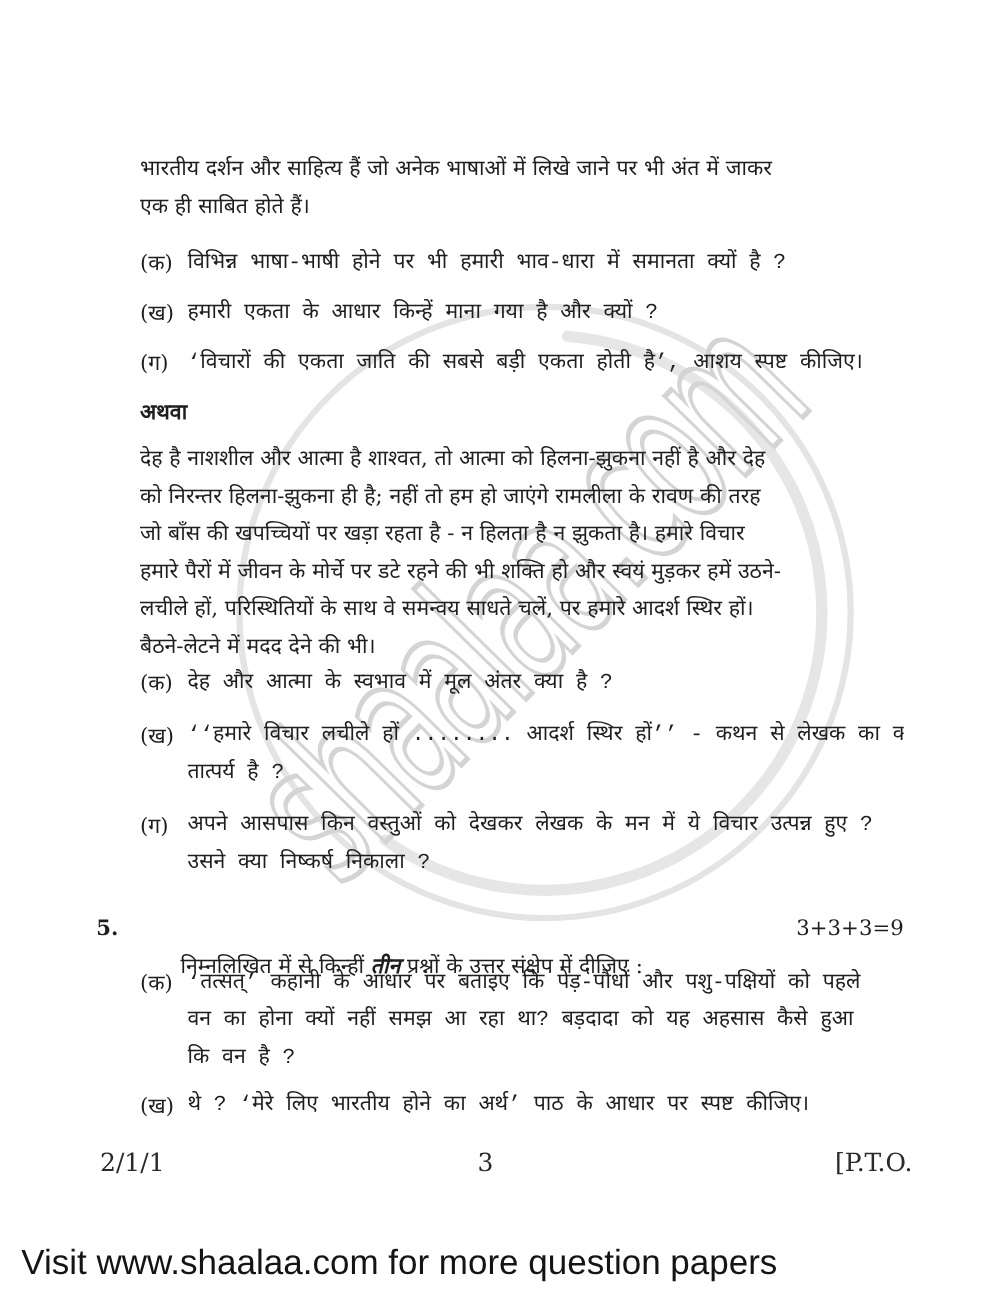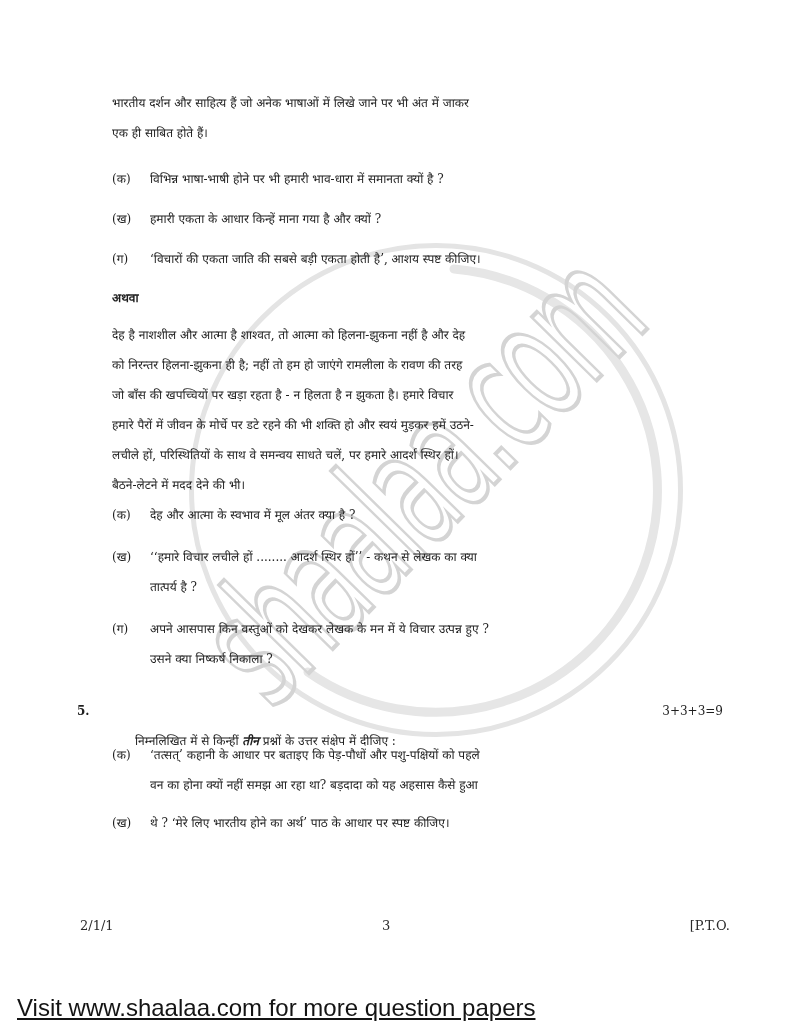--- a/index.html
+++ b/index.html
@@ -18,49 +18,49 @@
     position:absolute;left:420px;top:478px;
     transform:translate(-50%,-50%) rotate(-45.5deg) scale(0.78,1.4);
     font-family:"DejaVu Sans","Liberation Sans",sans-serif;
     font-size:118px;letter-spacing:-5px;white-space:pre;
     color:transparent;-webkit-text-stroke:3px #d4d4d4;
   }
   @supports not (-webkit-text-stroke:1px #000){
     .wm-text{color:#dcdcdc;}
   }
   
-  .scan{position:absolute;inset:0;z-index:1;padding:88px 77px 0 112px;font-size:12px;}
+  .scan{position:absolute;inset:0;z-index:1;padding:88px 77px 0 112px;font-size:17px;margin-top:32px;}
   .tline{line-height:30px;height:30px;white-space:pre;overflow:hidden;}
   .qlist{margin:0;}
   .list1{margin-top:16px;}
   .list2{margin-top:0;}
   .q-item{display:flex;margin-bottom:10px;}
   .list2 .q-item{margin-bottom:12px;}
   .q-marker{flex:none;width:38px;line-height:30px;}
-  .q-text{flex:1;min-width:0;line-height:30px;}
+  .q-text{flex:1;min-width:0;line-height:30px;font-family:Liberation Mono, monospace;}
   .athava{margin-top:12px;margin-right:120px;line-height:24px;height:24px;
           text-align:left;font-weight:bold;}
   .passage-or{margin-top:10px;}
   .q5-row{margin-top:22px;position:relative;line-height:30px;height:30px;white-space:pre;}
   .q5-num{position:absolute;left:-35px;top:0;font-weight:bold;}
   .q5-bold{font-weight:bold;font-style:italic;}
   .q5-marks{position:absolute;right:0;top:0;}
   .q5-items{margin-top:14px;}
   .q5-items .q-item{margin-bottom:8px;}
   
   .pfooter{position:absolute;z-index:1;top:918px;left:0;width:800px;height:20px;
-           font-size:13px;color:#2a2a2a;}
+           font-size:20px;color:#2a2a2a;}
   .f-code{position:absolute;left:80px;top:0;}
   .f-page{position:absolute;left:382px;top:0;}
   .f-pto{position:absolute;right:70px;top:0;}
   
   .visit{
     position:absolute;z-index:1;left:17px;top:994px;
     font-family:"Liberation Sans","DejaVu Sans",sans-serif;
-    font-size:24px;color:#141414;white-space:pre;text-decoration:underline;
+    font-size:28px;color:#141414;white-space:pre;
   }
 </style>
 </head>
 <body>
 
 <div class="page">
 
   <div class="watermark">
     <svg class="wm-swoosh" width="800" height="1035" viewBox="0 0 800 1035">
       <path d="M454,269 A222,222 0 1 1 308,672" fill="none" stroke="#e6e6e6" stroke-width="9" stroke-linecap="round"></path>
@@ -129,20 +129,21 @@
       <span class="q5-num">5.</span><span>निम्नलिखित में से किन्हीं </span><span class="q5-bold">तीन</span><span> प्रश्नों के उत्तर संक्षेप में दीजिए :</span>
       <span class="q5-marks">3+3+3=9</span>
     </div>
 
     <div class="qlist q5-items">
       <div class="q-item">
         <span class="q-marker">(क)</span>
         <div class="q-text">
             <div class="tline">‘तत्सत्’ कहानी के आधार पर बताइए कि पेड़-पौधों और पशु-पक्षियों को पहले</div>
             <div class="tline">वन का होना क्यों नहीं समझ आ रहा था? बड़दादा को यह अहसास कैसे हुआ</div>
+            <div class="tline">कि वन है ?</div>
           </div>
       </div>
       <div class="q-item">
         <span class="q-marker">(ख)</span>
         <div class="q-text">
             <div class="tline">थे ? ‘मेरे लिए भारतीय होने का अर्थ’ पाठ के आधार पर स्पष्ट कीजिए।</div>
           </div>
       </div>
     </div>
 

